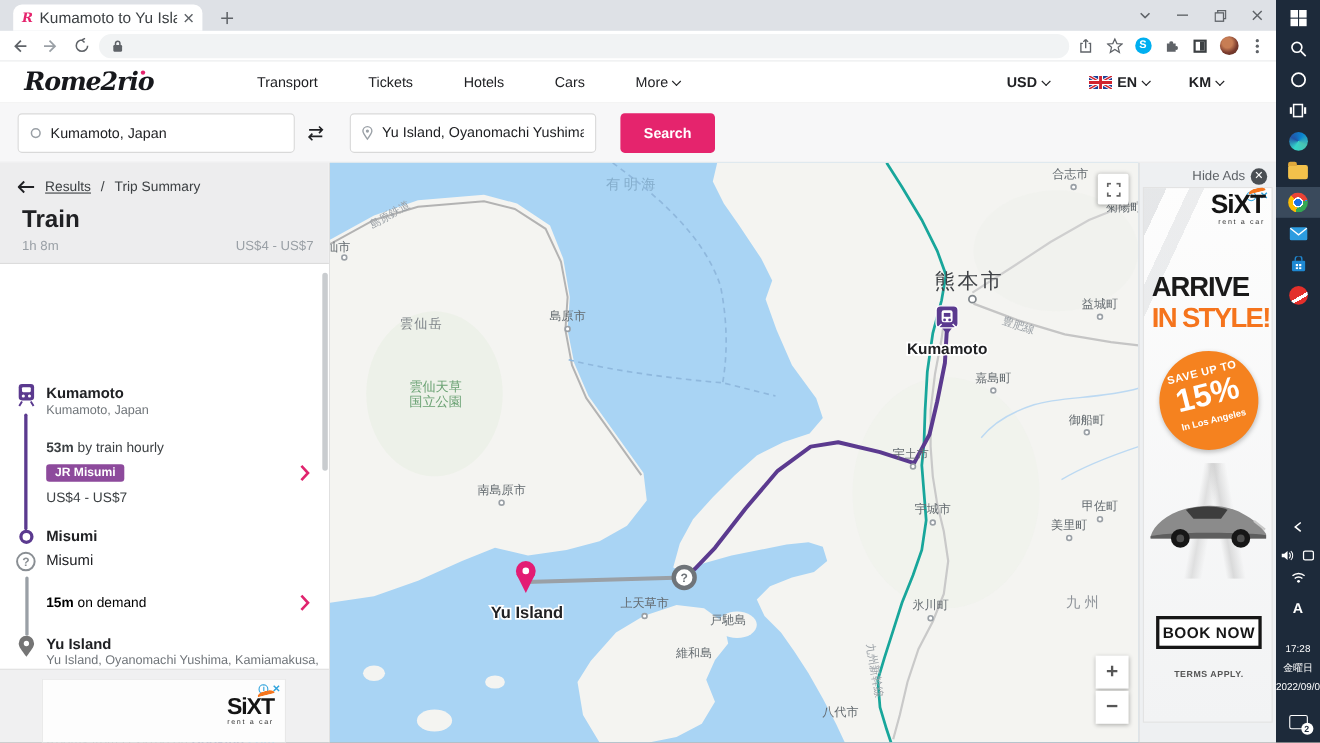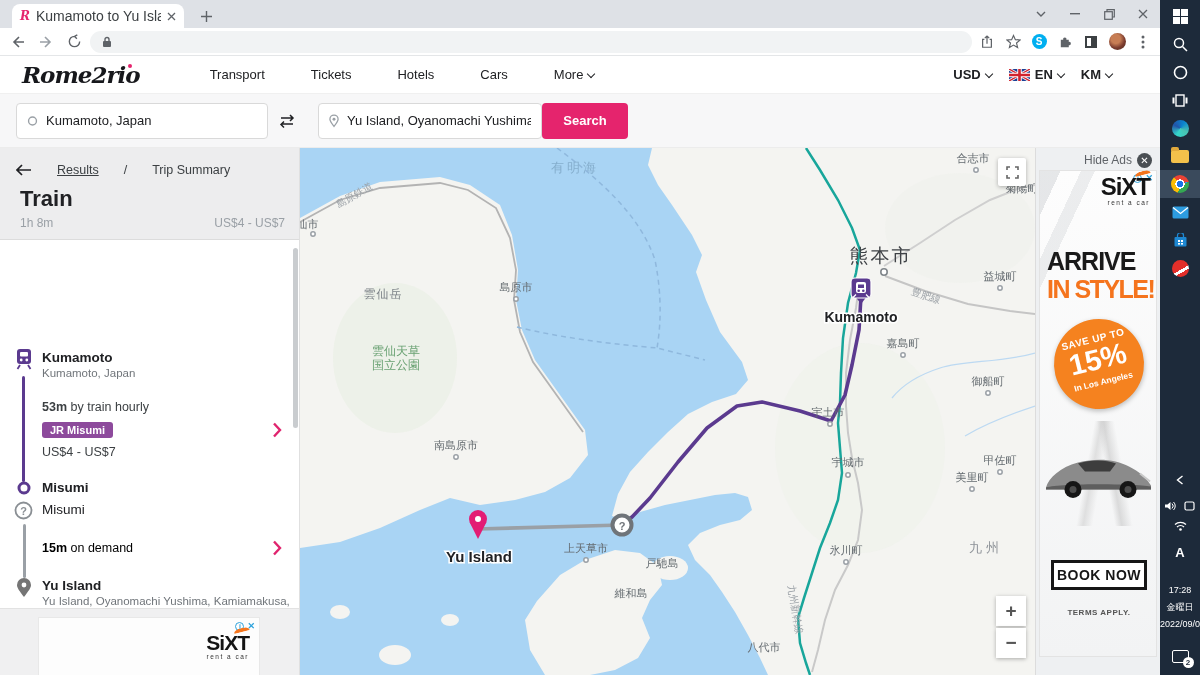--- a/index.html
+++ b/index.html
@@ -41,44 +41,44 @@
   .url .path{color:#5f6368}
   .ext{width:22px;height:22px;display:flex;align-items:center;justify-content:center}
   .skype{width:15px;height:15px;border-radius:50%;background:#00aff0;color:#fff;font-size:10px;font-weight:bold;text-align:center;line-height:15px}
   .sq-ic{width:12px;height:12px;border:2px solid #3c4043;background:linear-gradient(90deg,transparent 50%,#3c4043 50%)}
   .avatar{width:17px;height:17px;border-radius:50%;background:radial-gradient(circle at 40% 35%,#c77d54 0 30%,#7a3b2e 60%,#4c2a1c)}
 
   
   .r2r-header{height:38px;background:#fff;display:flex;align-items:center;border-bottom:1px solid #f0f0f0;position:relative}
   .logo{font-family:"DejaVu Serif",serif;font-style:italic;font-weight:bold;font-size:23px;color:#17181c;margin-left:22px;letter-spacing:-1px;position:relative}
   .logo .dot{position:absolute;right:8px;top:3px;width:4px;height:4px;border-radius:50%;background:#e5246d}
-  .mainnav{display:flex;gap:46px;margin-left:70px;font-size:13px;color:#202124}
+  .mainnav{display:flex;gap:46px;margin-left:94px;font-size:13px;color:#202124}
   .mainnav span{cursor:pointer}
-  .hdr-right{position:absolute;right:48px;display:flex;align-items:center;gap:17px;font-size:13px;color:#202124;font-weight:bold}
+  .hdr-right{position:absolute;right:48px;display:flex;align-items:center;gap:36px;font-size:13px;color:#202124;font-weight:bold}
   .chev{display:inline-block;width:6px;height:6px;border-right:1.6px solid #202124;border-bottom:1.6px solid #202124;transform:rotate(45deg);margin-left:5px;margin-bottom:2px}
   .ukflag{display:inline-block;vertical-align:-2px;margin-right:5px}
 
   
   .searchrow{height:54px;background:#f7f7f8;display:flex;align-items:center;padding-left:16px;border-bottom:1px solid #ececec}
   .sfield{height:36px;background:#fff;border:1px solid #d9d9d9;border-radius:4px;display:flex;align-items:center;padding:0 10px;gap:8px}
   .sfield input{border:0;outline:0;font-size:13px;color:#202124;font-family:"Liberation Sans",sans-serif;width:100%;background:transparent}
   .f-from{width:252px}
   .f-to{width:224px;margin-left:12px}
   .swapbtn{width:38px;height:36px;display:flex;align-items:center;justify-content:center}
-  .searchbtn{width:86px;height:36px;background:#e5246d;color:#fff;border:0;border-radius:4px;font-size:13px;font-weight:bold;font-family:"Liberation Sans",sans-serif}
+  .searchbtn{width:86px;height:36px;margin-left:22px;background:#e5246d;color:#fff;border:0;border-radius:4px;font-size:13px;font-weight:bold;font-family:"Liberation Sans",sans-serif}
 
   
   .content{position:relative;height:527px;display:flex}
   .sidebar{width:300px;height:527px;background:#fff;position:relative;border-right:1px solid #e0e0e0;overflow:hidden}
   .mapwrap{width:735px;height:527px;position:relative;background:#a9d4f4;overflow:hidden}
   .adpanel{width:125px;height:527px;background:#eef0f2;position:relative;border-left:1px solid #dcdcdc;overflow:hidden}
 
   
   .sb-top{height:92px;background:#ededee;border-bottom:1px solid #dcdcdc;position:relative}
-  .crumb{position:absolute;top:15px;left:16px;display:flex;align-items:center;gap:25px;font-size:12.5px;color:#3c4043}
+  .crumb{position:absolute;top:15px;left:16px;display:flex;align-items:center;gap:9px;font-size:12.5px;color:#3c4043}
   .crumb .link{text-decoration:underline}
   .sb-mode{position:absolute;top:38px;left:20px;font-size:22px;font-weight:bold;color:#202124}
   .sb-dur{position:absolute;top:68px;left:20px;font-size:12px;color:#9aa0a6}
   .sb-price{position:absolute;top:68px;right:14px;font-size:12px;color:#9aa0a6}
   .itin{position:relative;height:368px;background:#fff}
   .it-name{font-size:13.5px;font-weight:bold;color:#202124}
   .it-sub{font-size:11.5px;color:#70757a;line-height:1.3}
   .vline{position:absolute;width:3px;border-radius:2px}
   .badge-jr{display:inline-block;background:#8d4a9c;color:#fff;font-size:11px;font-weight:bold;border-radius:3px;padding:2px 8px}
   .chev-pink{position:absolute;left:272px}

